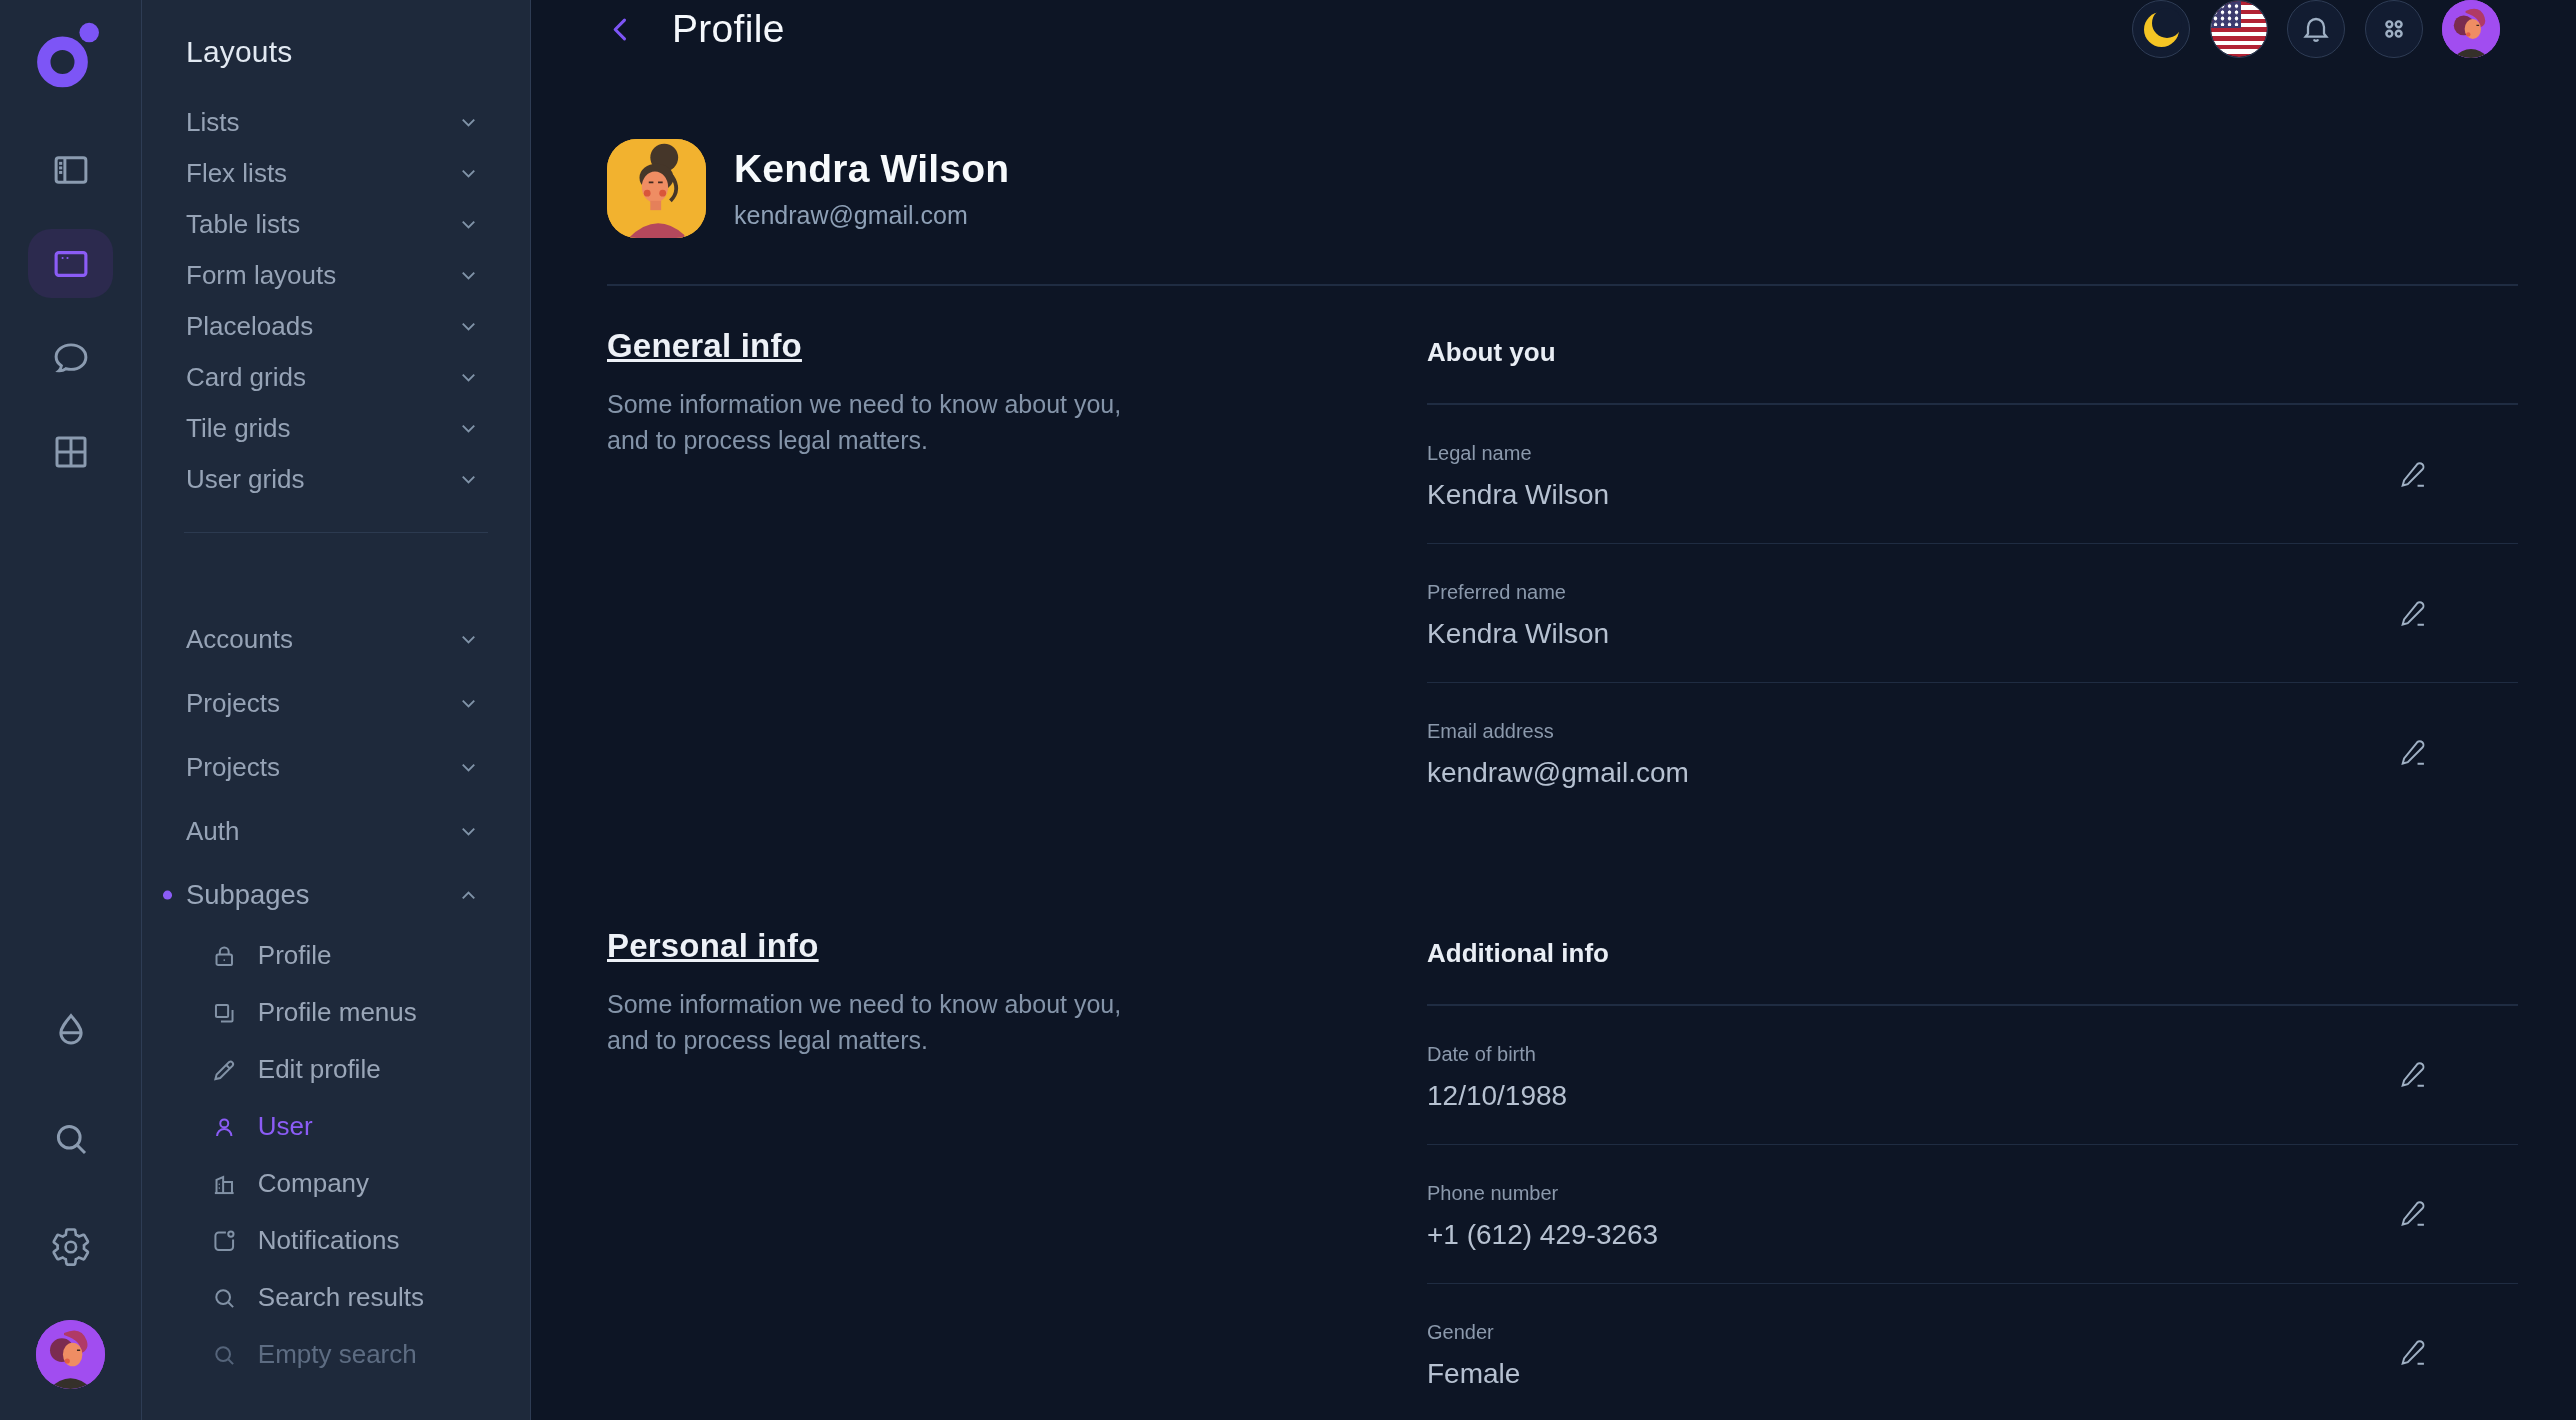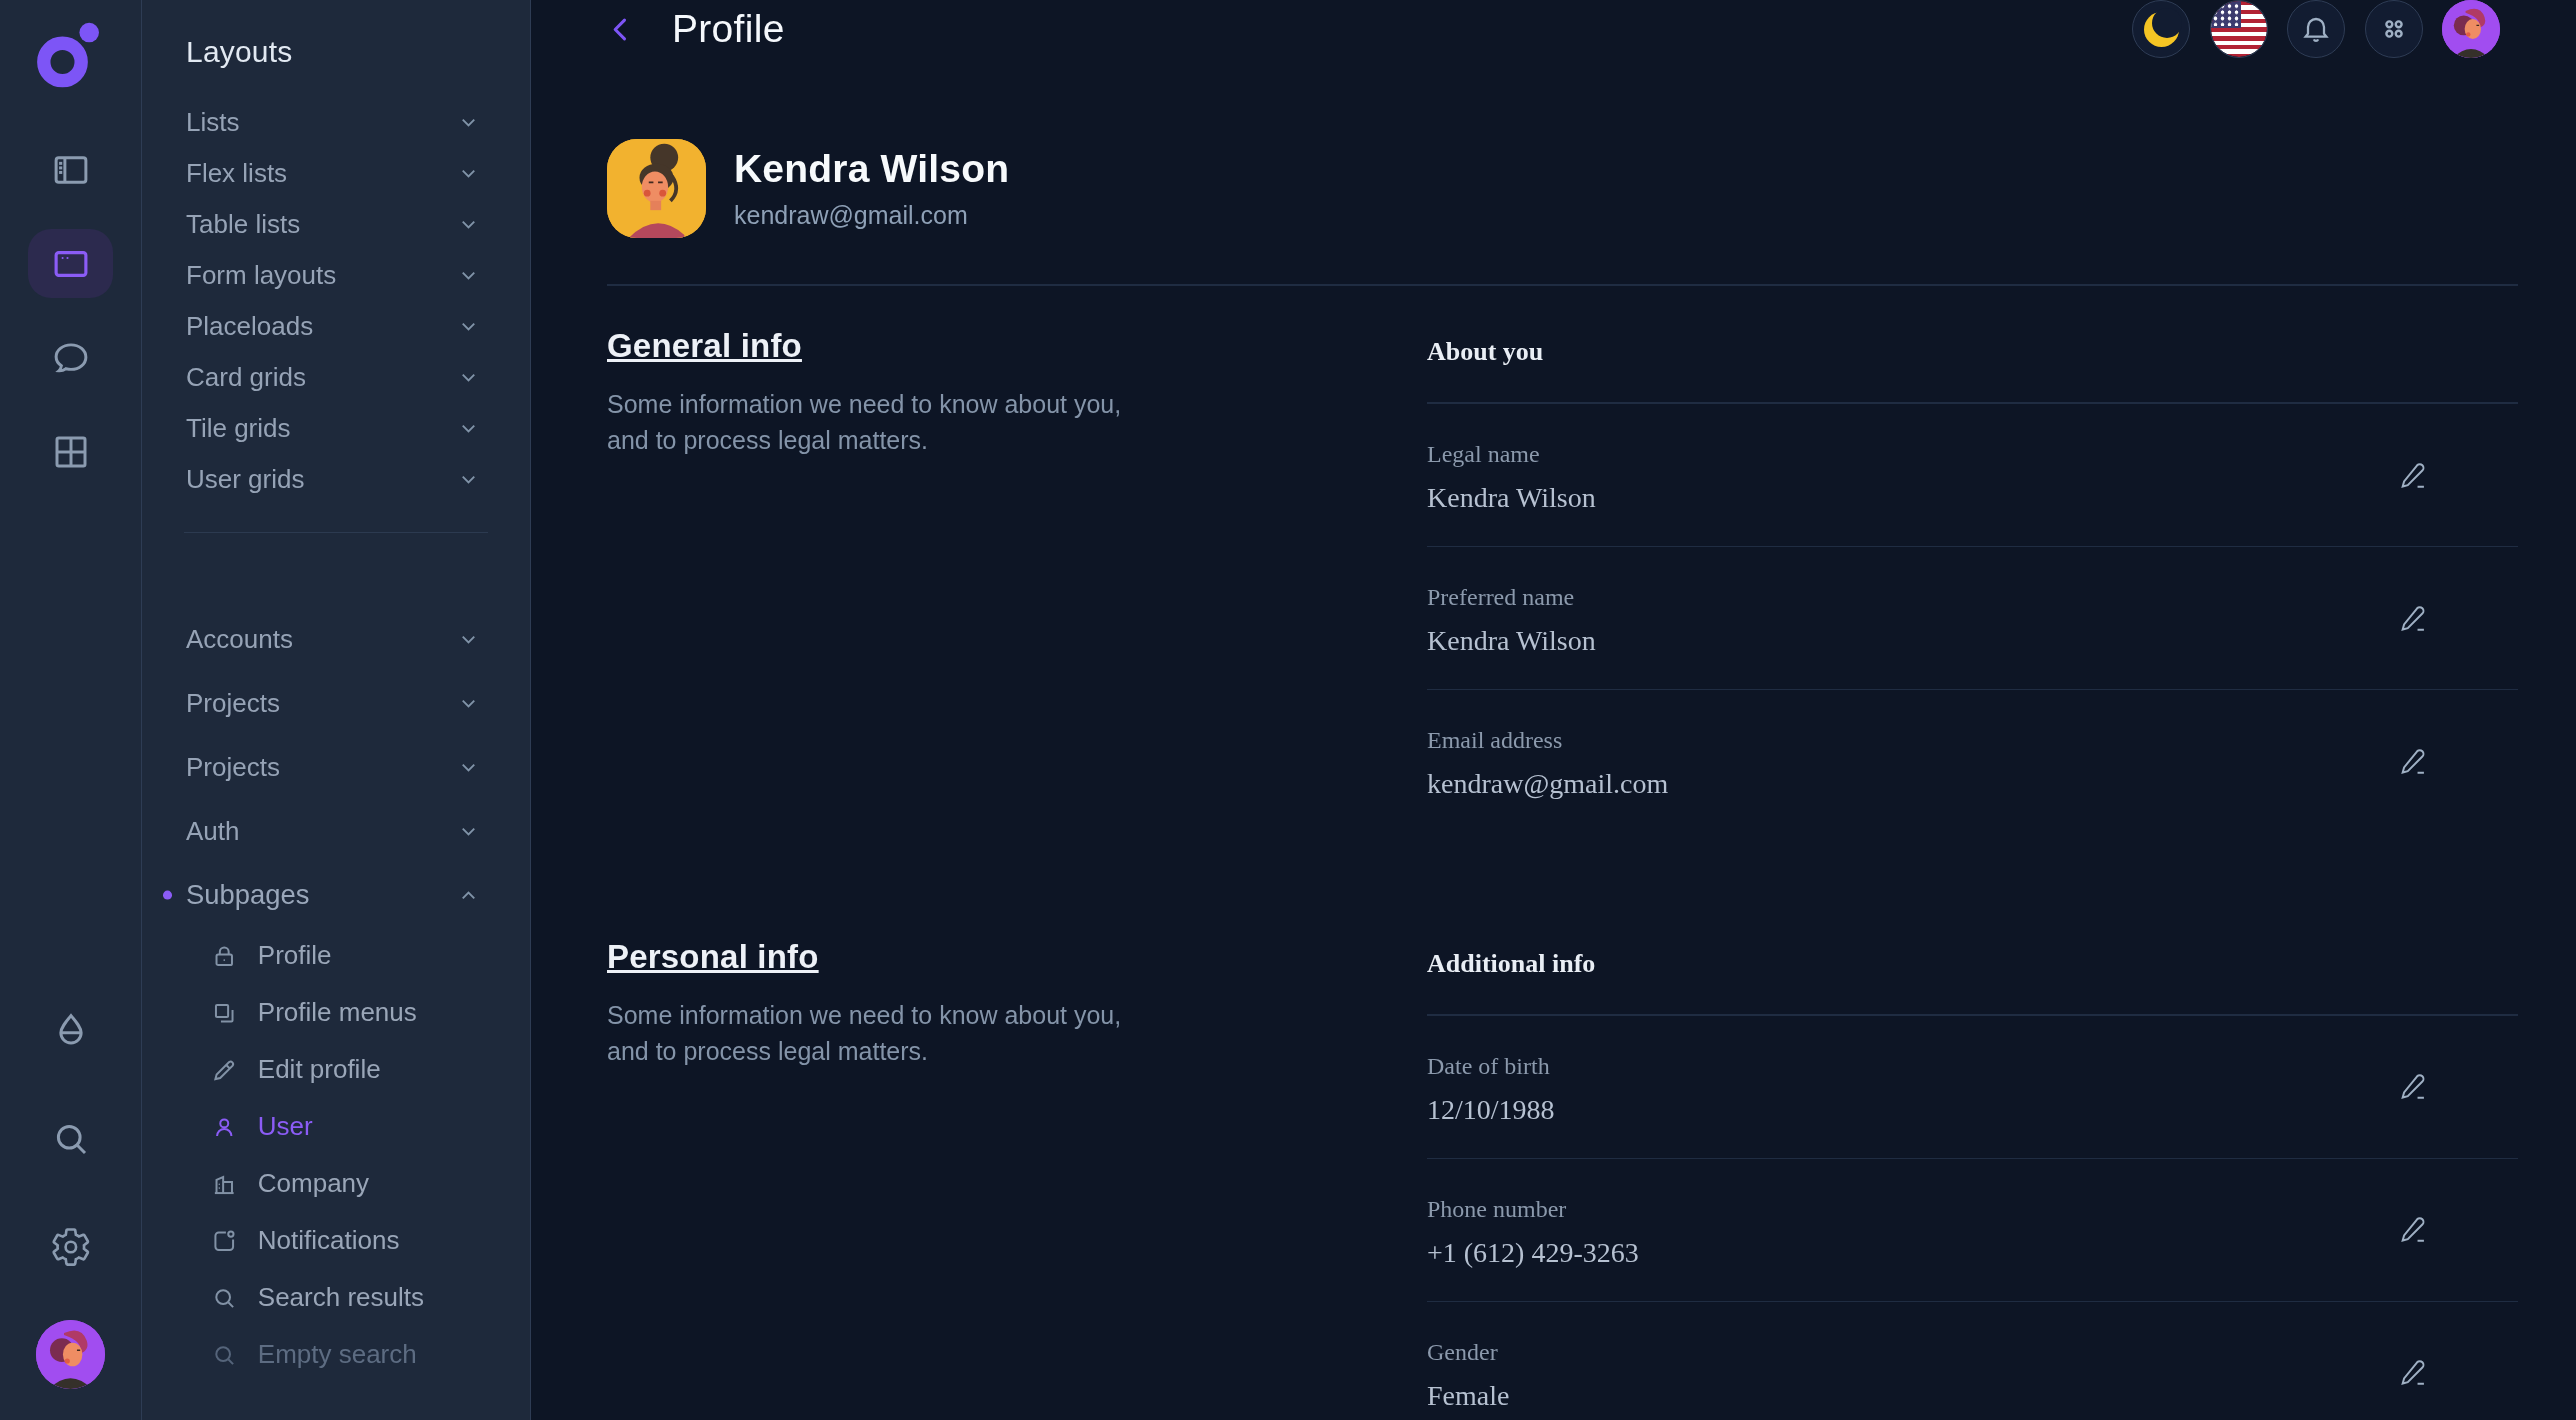--- a/index.html
+++ b/index.html
@@ -99,26 +99,26 @@
   .profile-name { font-size:39px; font-weight:700; color:#f7fafc; letter-spacing:0.2px; }
   .profile-email { font-size:25px; color:#8ea0b6; margin-top:10.6px; }
   .main-divider { height:1.8px; background:#1f2c42; margin-top:46px; }
 
   .section-row { display:flex; justify-content:space-between; margin-top:41px; }
   .section-row.second { margin-top:106px; }
   .section-intro { width:553px; flex:0 0 553px; }
   .section-title { font-size:33px; font-weight:600; color:#edf1f7; letter-spacing:0.2px;text-decoration:underline; }
   .section-desc { margin-top:21px; font-size:25px; line-height:36px; color:#8494a9; }
 
-  .card { width:1091px; flex:0 0 1091px;font-family:Liberation Serif, serif; }
+  .card { width:1091px; flex:0 0 1091px; }
   .card-title { font-size:26px; font-weight:600; color:#e9eef5; padding-top:10.6px; }
   .card-head-divider { height:1.8px; background:#1f2c42; margin-top:35px; }
   .field-row { position:relative; padding:37px 0 32px 0; border-bottom:1.8px solid #1f2c42; }
   .field-row.no-border { border-bottom:none; }
-  .field-label { font-size:24px; color:#8b99ac; }
+  .field-label { font-size:20px; color:#8b99ac; }
   .field-value { font-size:28px; color:#b6c1d1; margin-top:14px; }
   .edit-btn {
     position:absolute; right:85px; top:50%; transform:translateY(-50%);
     background:none; border:none; cursor:pointer; color:#9fb0c4;
     width:39px; height:39px; display:flex; align-items:center; justify-content:center;
   }
   .edit-btn svg { width:34px; height:34px; }
 
   svg { display:block; }
 </style>

